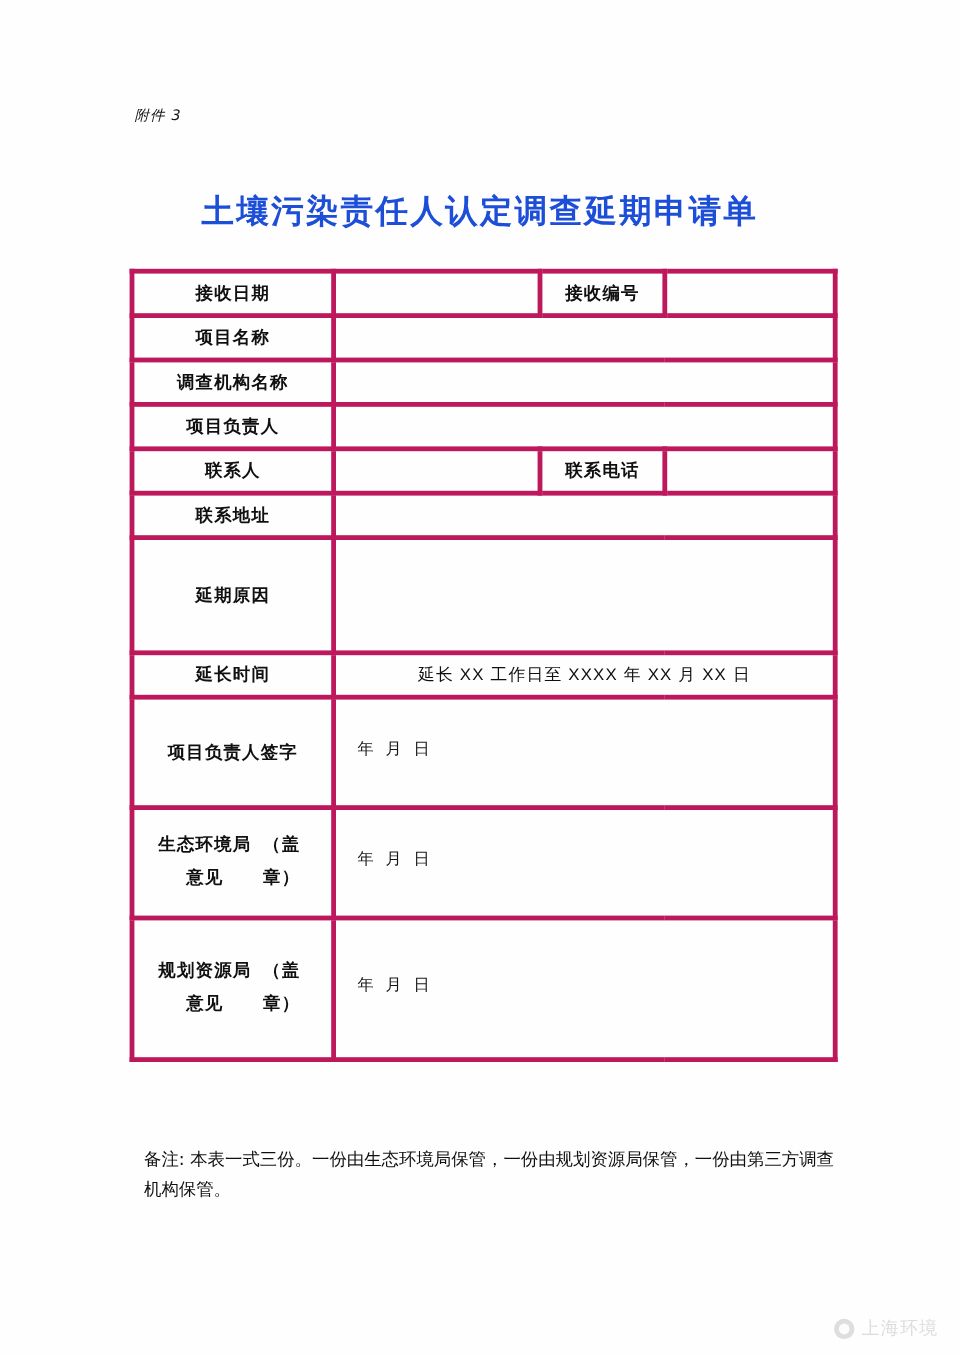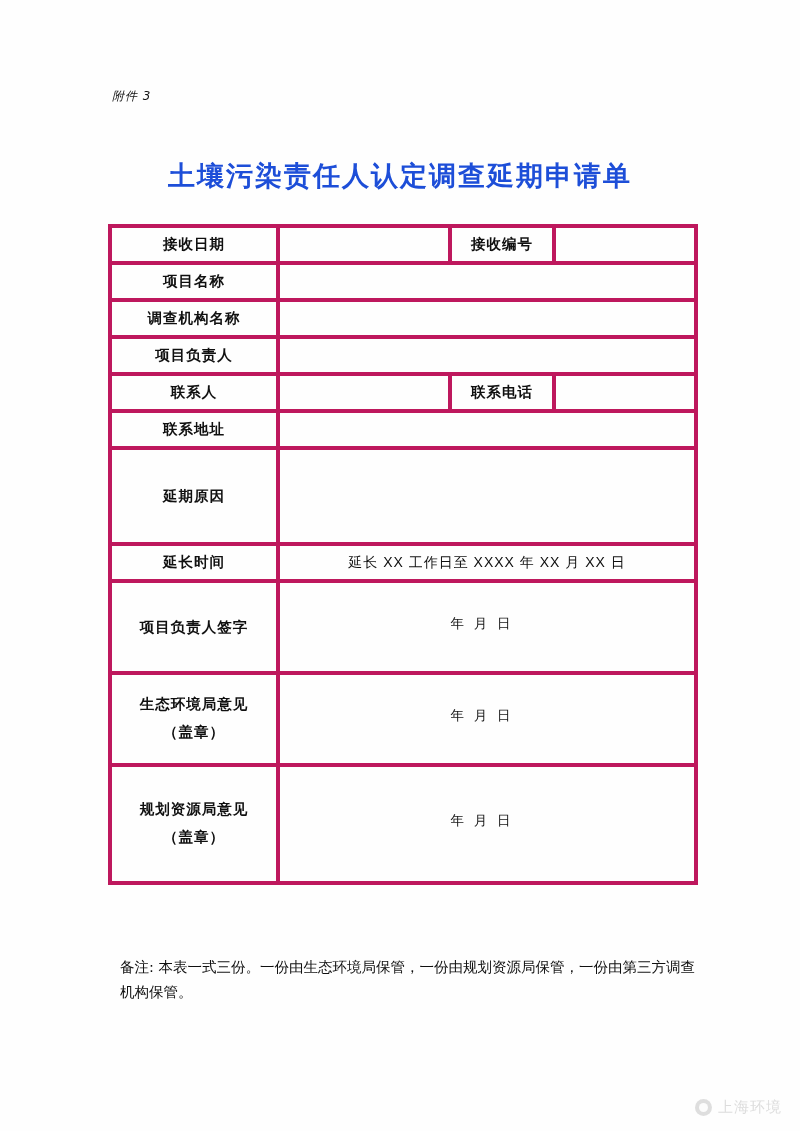--- a/index.html
+++ b/index.html
@@ -67,28 +67,28 @@
   td.val {
     text-align: left;
   }
   .r-h { height: 37px; }
   .r-reason { height: 96px; margin-left: 40px; }
   .r-sign { height: 92px; }
   .r-eco { height: 92px; }
   .r-plan { height: 118px; }
   .cell-stack {
     display: flex;
-    flex-direction: column;
+    flex-direction: row;
     justify-content: flex-end;
     align-items: center;
     height: 100%;
     line-height: 1.9;
   }
   .date-line {
-    text-align: center;
+    text-align: left;
     font-size: 13.5px;
     letter-spacing: 3px;
     padding-right: 10px;
     color: #151515;
   }
   .cell-bottom {
     height: 100%;
     display: flex;
     flex-direction: column;
     justify-content: flex-end;

